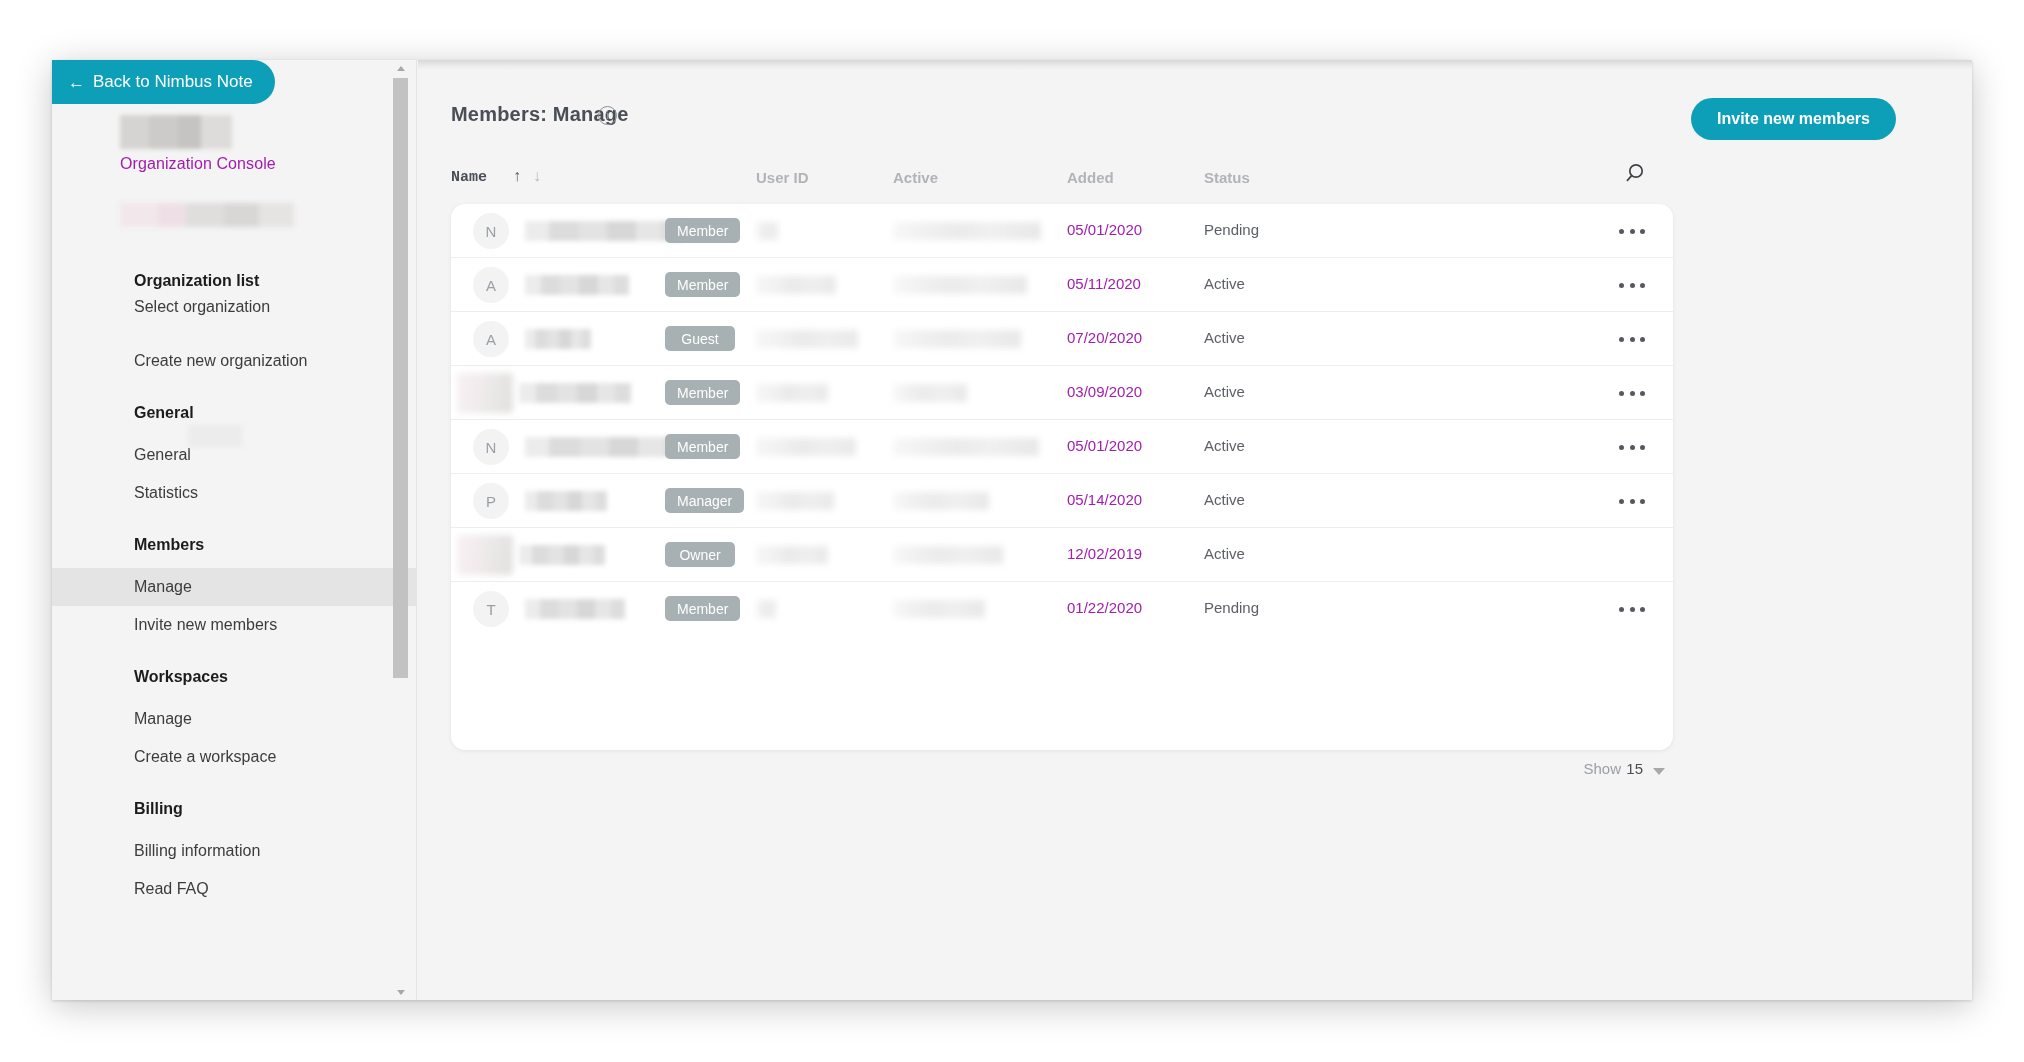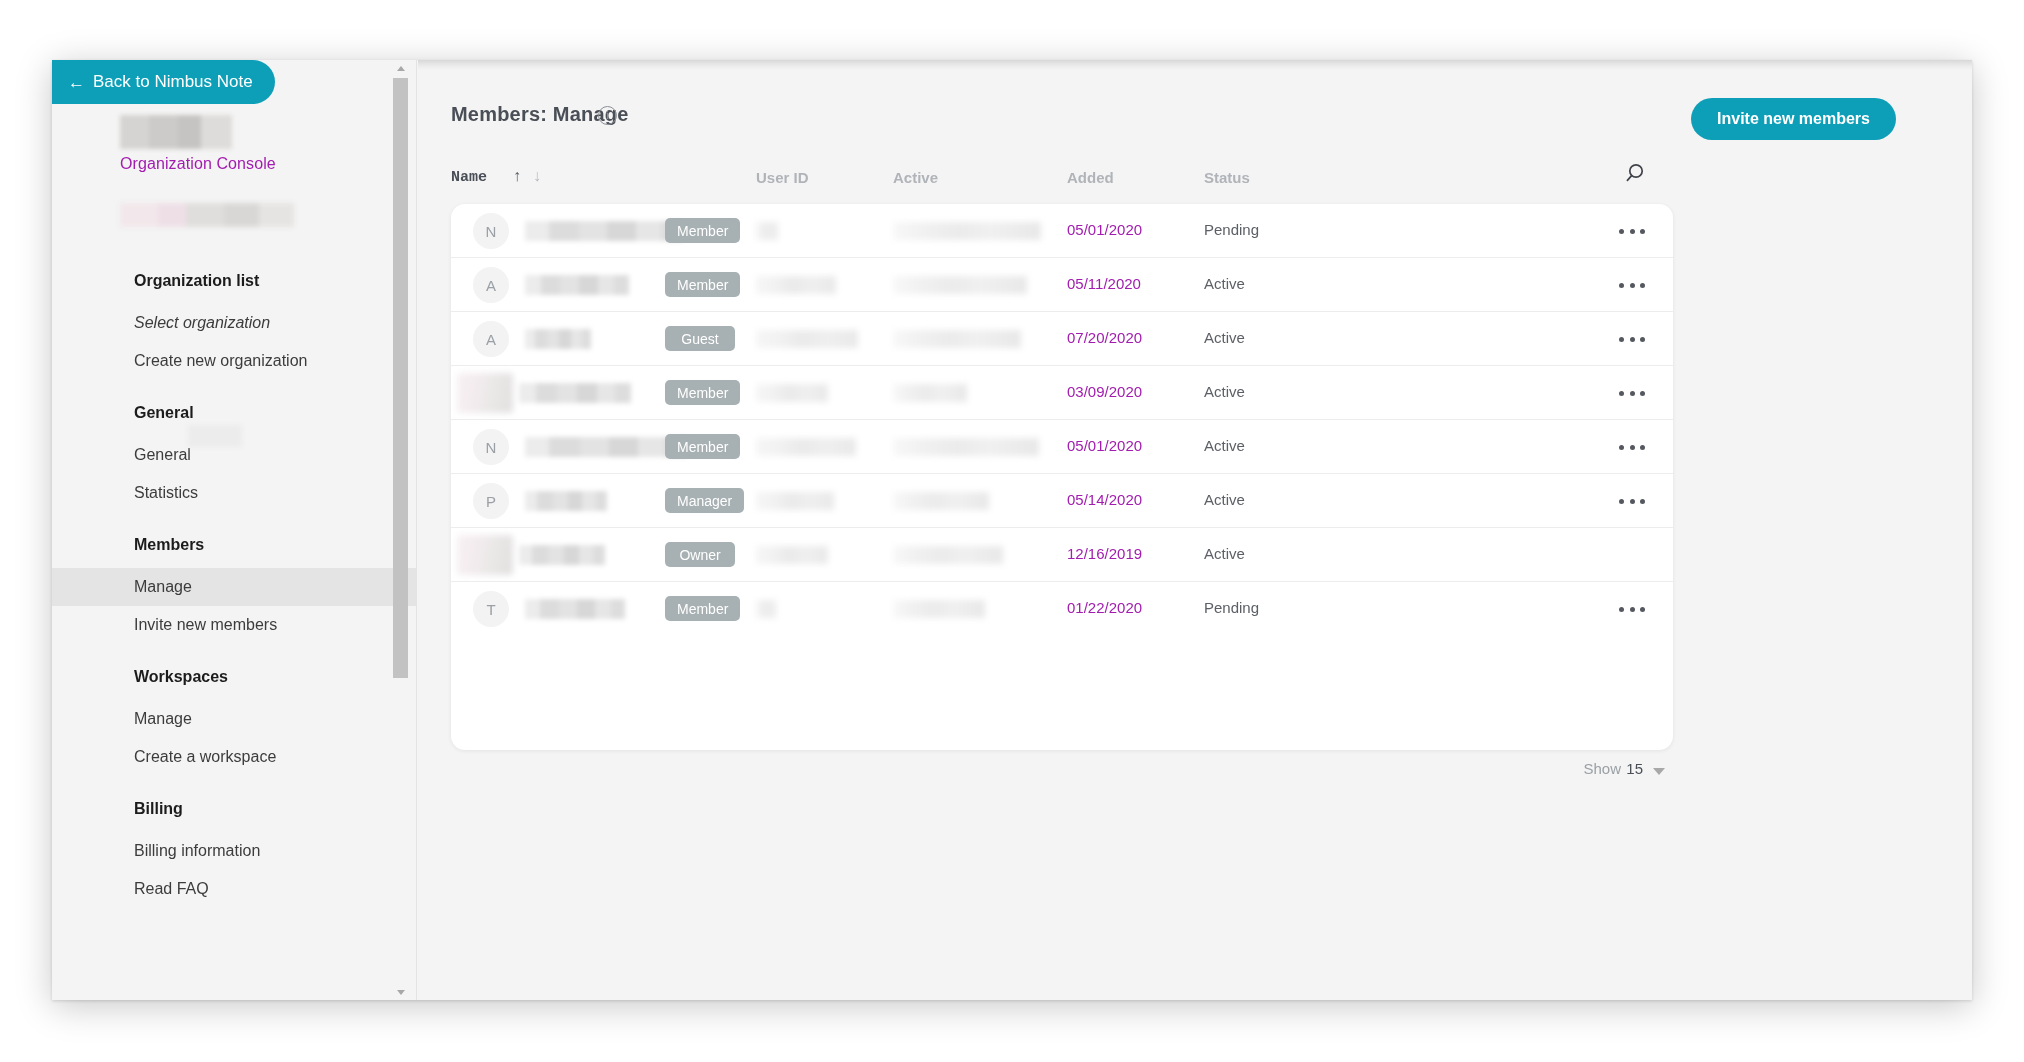--- a/index.html
+++ b/index.html
@@ -335,21 +335,21 @@
       <span class="arrow">←</span>
       <span>Back to Nimbus Note</span>
     </button>
 
     <div id="org-logo-blur" class="blur-bar"></div>
     <div id="org-console-label">Organization Console</div>
     <div id="org-name-blur" class="blur-bar pink"></div>
 
     <nav id="sidebar-nav">
         <div class="nav-group-title" style="top: 212px;">Organization list</div>
-        <div class="nav-item" style="top: 244px; font-style: italic;">
+        <div class="nav-item" style="top: 228px;">
           <span>Select organization</span>
         </div>
         <div class="nav-item" style="top: 282px;">
           <span>Create new organization</span>
         </div>
         <div class="nav-group-title" style="top: 344px;">General</div>
         <div class="nav-item" style="top: 376px;">
           <span>General</span>
         </div>
         <div class="nav-item" style="top: 414px;">
@@ -498,21 +498,21 @@
             <i></i>
             <i></i>
           </div>
         </div>
         <div class="row">
           <div class="avatar photo"></div>
           <div class="name-blur" style="width: 86px; left: 68px;"></div>
           <div class="role-badge">Owner</div>
           <div class="uid-blur" style="width: 72px;"></div>
           <div class="email-blur" style="width: 110px;"></div>
-          <div class="cell-added">12/16/2019</div>
+          <div class="cell-added">12/02/2019</div>
           <div class="cell-status">Active</div>
         </div>
         <div class="row">
           <div class="avatar">T</div>
           <div class="name-blur" style="width: 100px;"></div>
           <div class="role-badge">Member</div>
           <div class="uid-blur" style="width: 20px;"></div>
           <div class="email-blur" style="width: 92px;"></div>
           <div class="cell-added">01/22/2020</div>
           <div class="cell-status">Pending</div>

